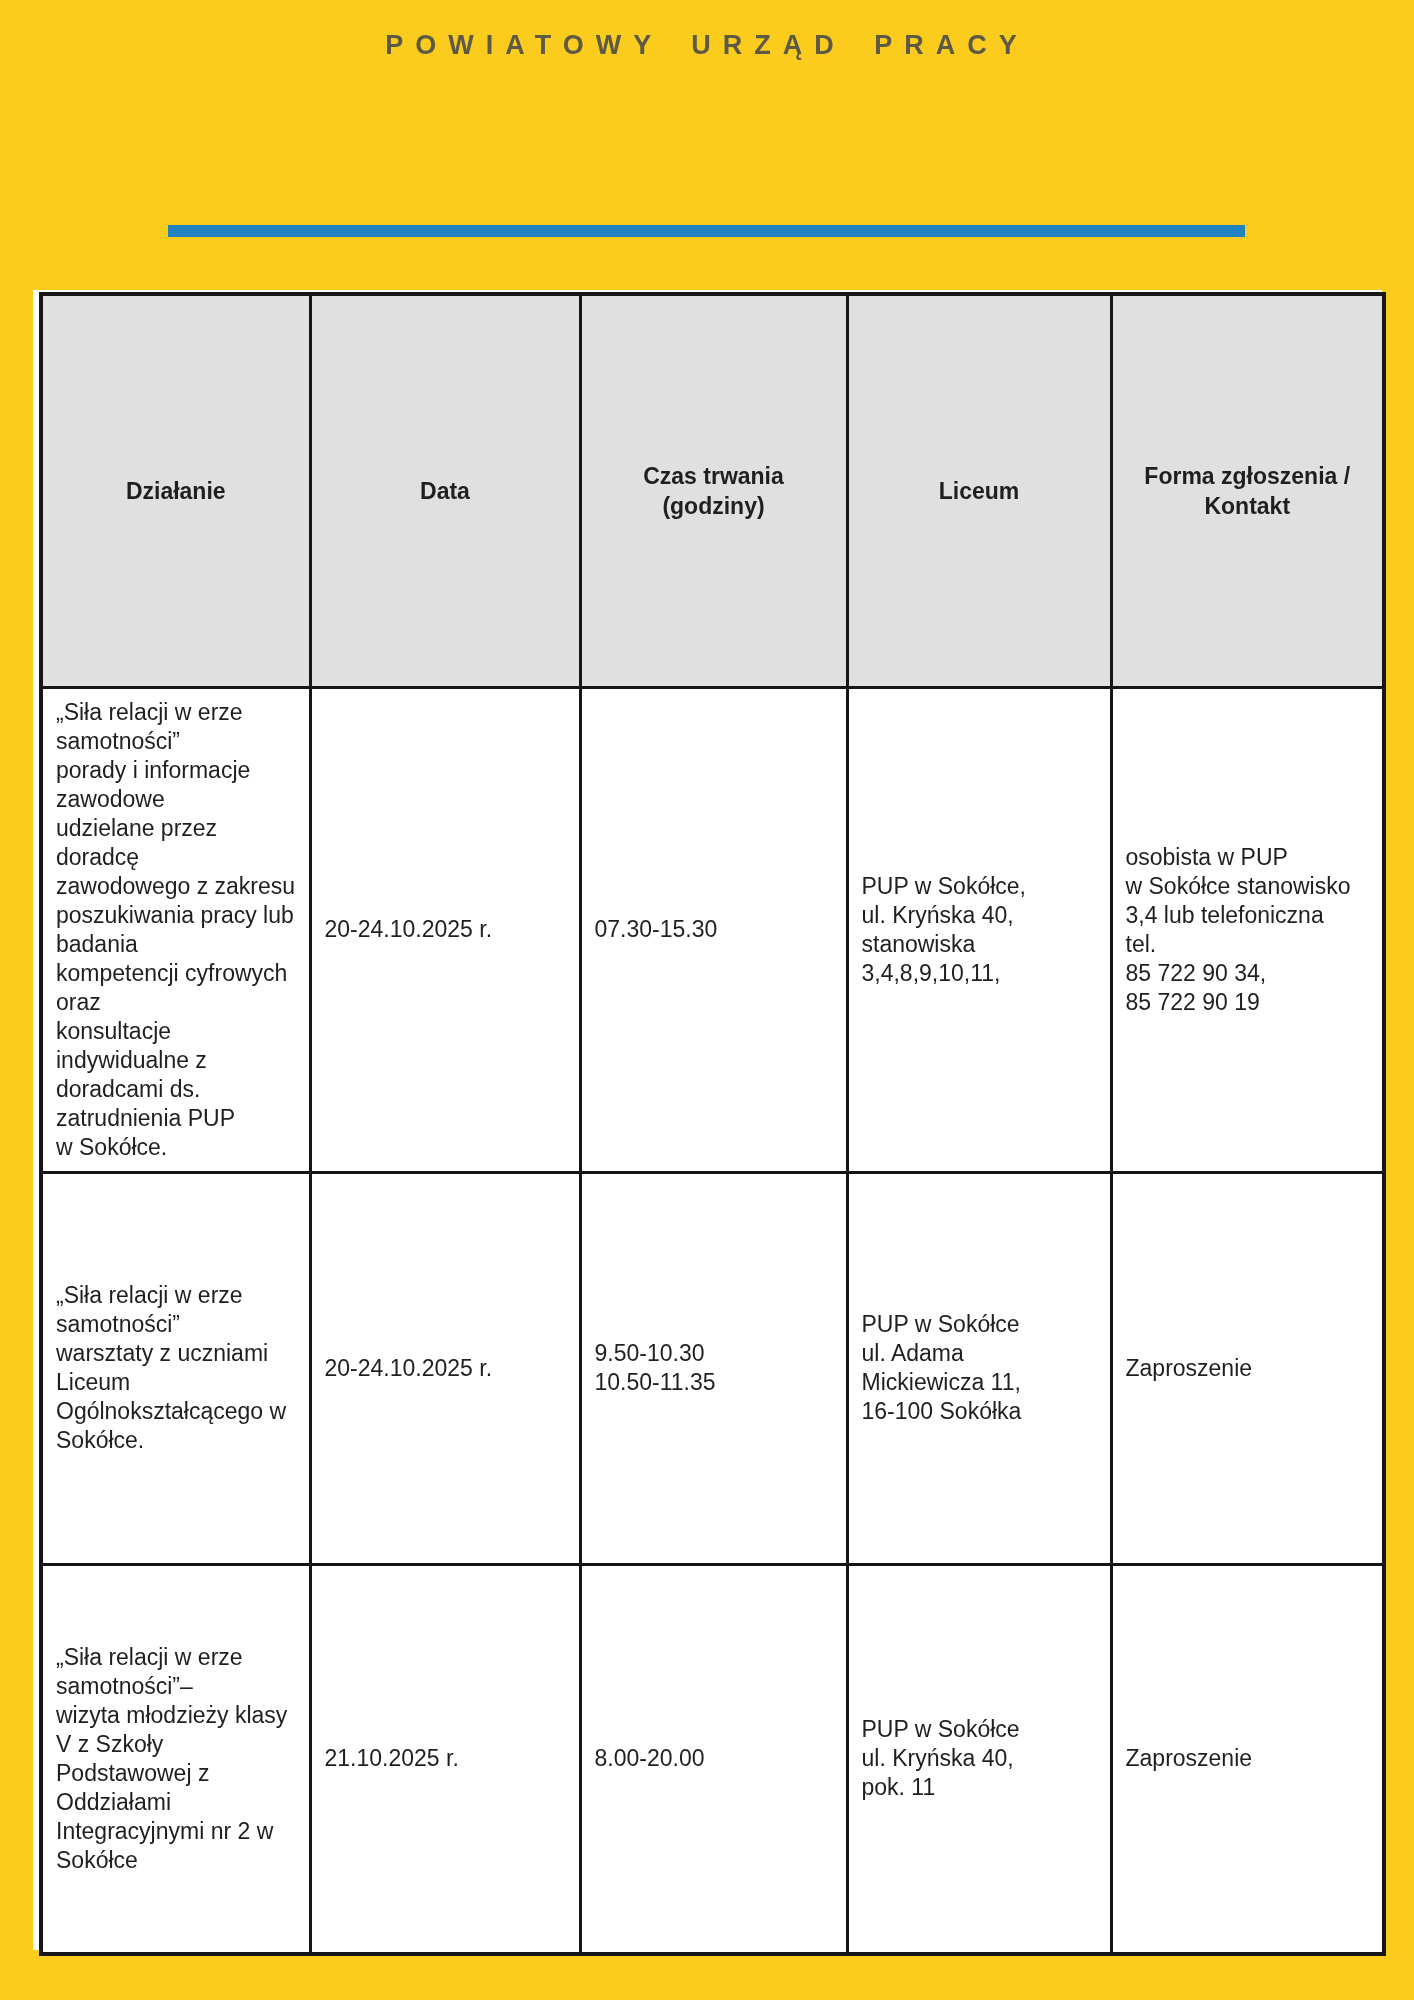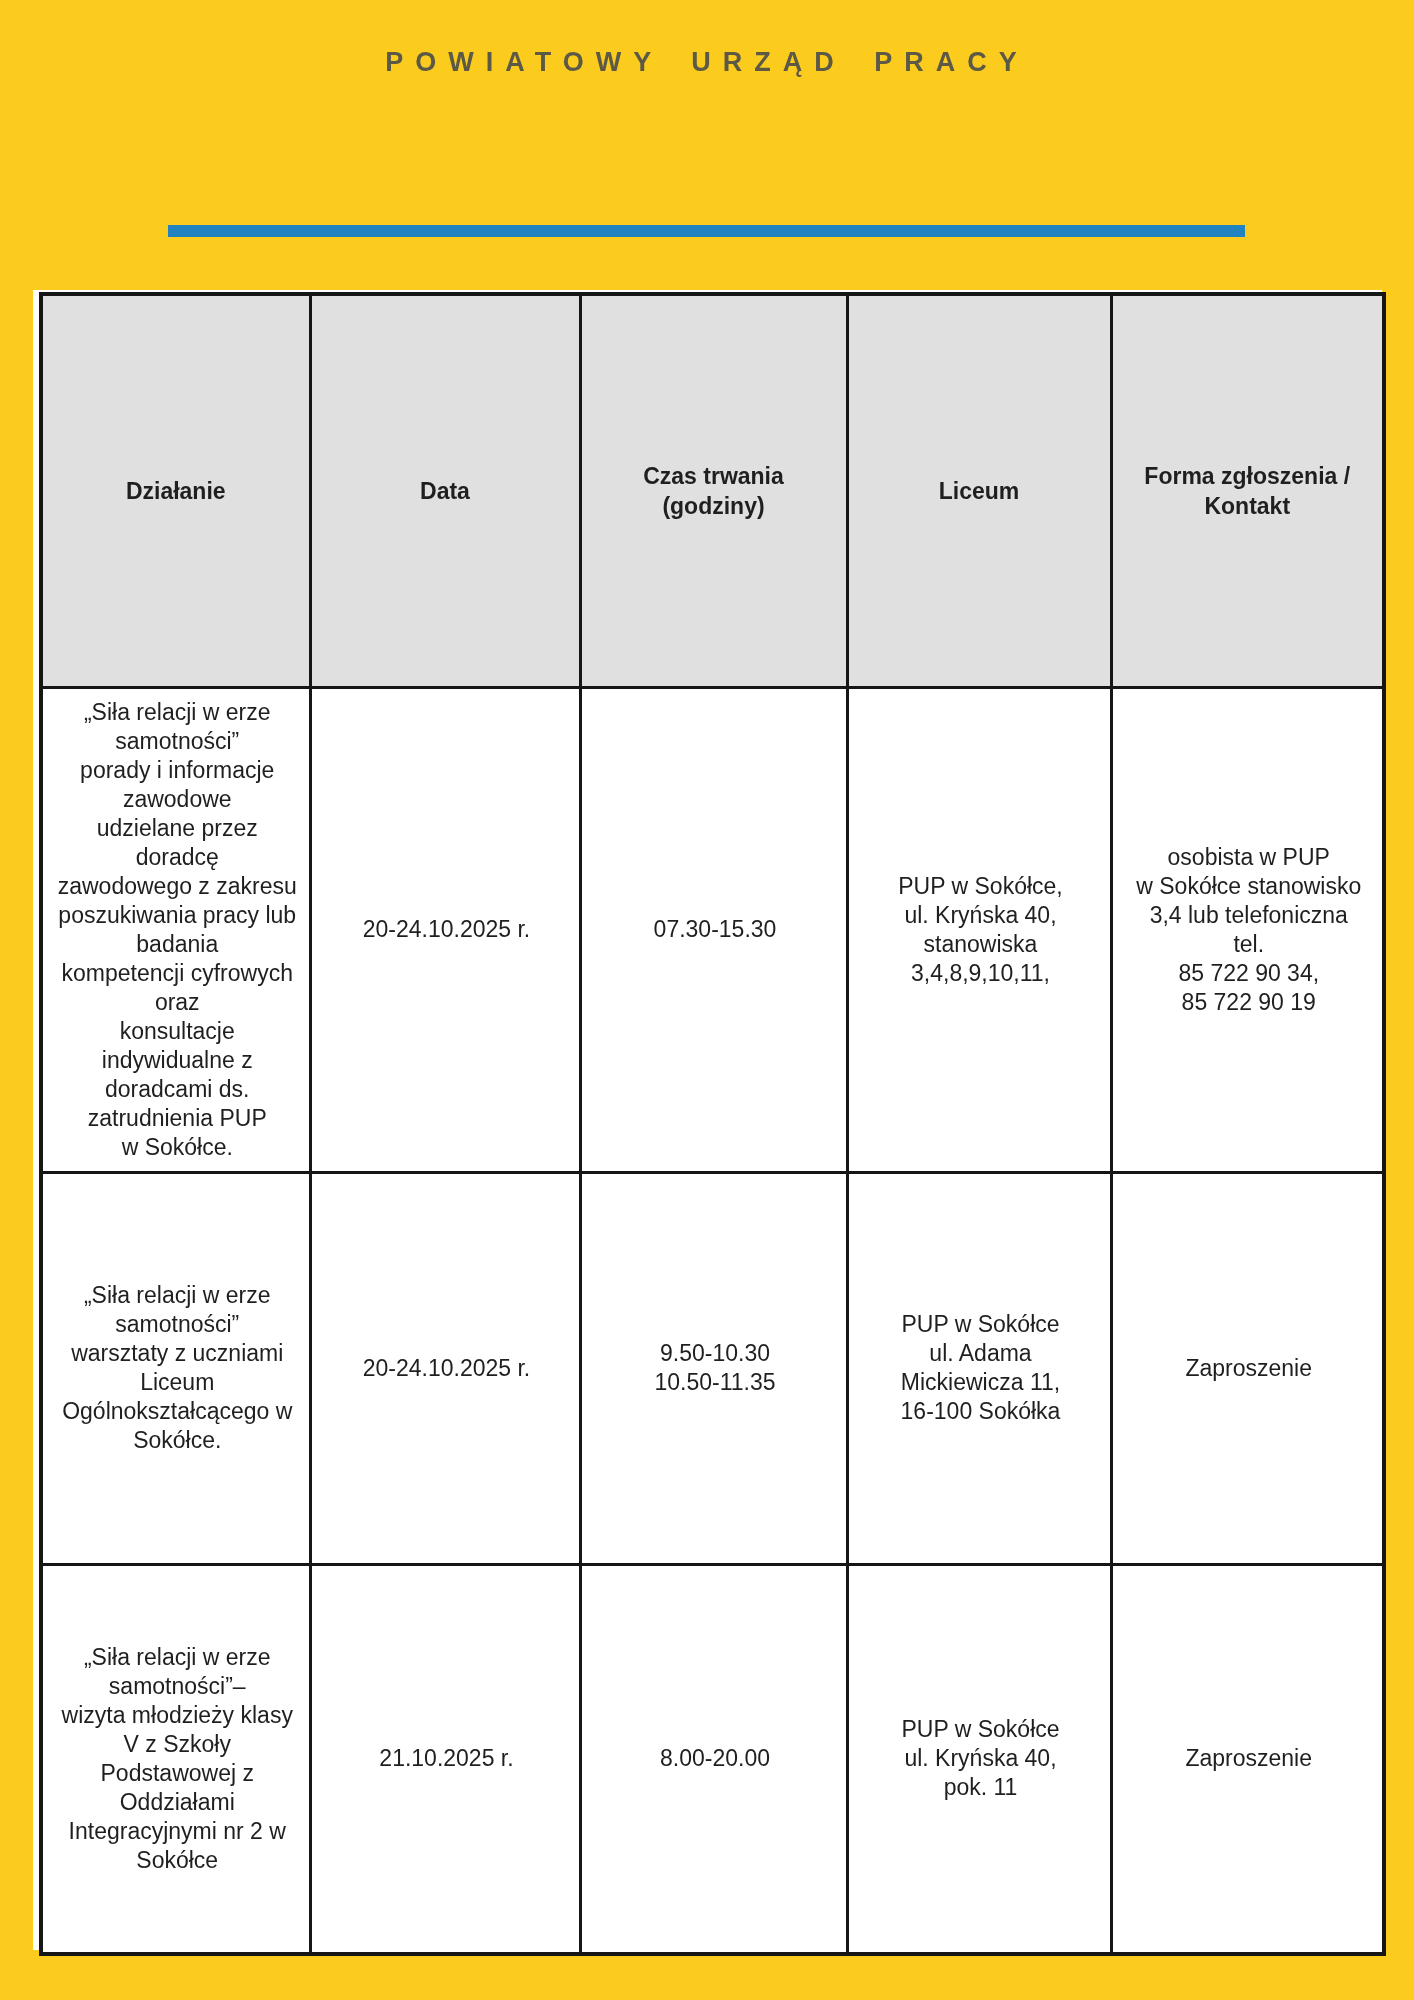--- a/index.html
+++ b/index.html
@@ -20,21 +20,21 @@
   .page{
     position:relative;
     width:1414px;
     height:2000px;
     background:var(--yellow);
     overflow:hidden;
   }
   
   .masthead{
     position:absolute;
-    left:0; top:43px;
+    left:0; top:26px;
     width:1414px;
     text-align:center;
     color:var(--header-text);
     font-weight:bold;
     font-size:27px;
     line-height:38px;
     letter-spacing:12px;
     word-spacing:9px;
   }
   .masthead .line{white-space:nowrap;}
@@ -73,21 +73,21 @@
     background:var(--head-bg);
     font-weight:bold;
     font-size:23px;
     line-height:30px;
     text-align:center;
     padding:0 8px;
   }
   table.schedule td{
     font-size:23px;
     line-height:29px;
-    text-align:center;
+    text-align:left;
     padding:0 10px 0 13px;
   }
   tr.r-head{height:393px;}
   tr.r-1{height:485px;}
   tr.r-2{height:392px;}
   tr.r-3{height:390px;}
 </style>
 </head>
 <body>
 

